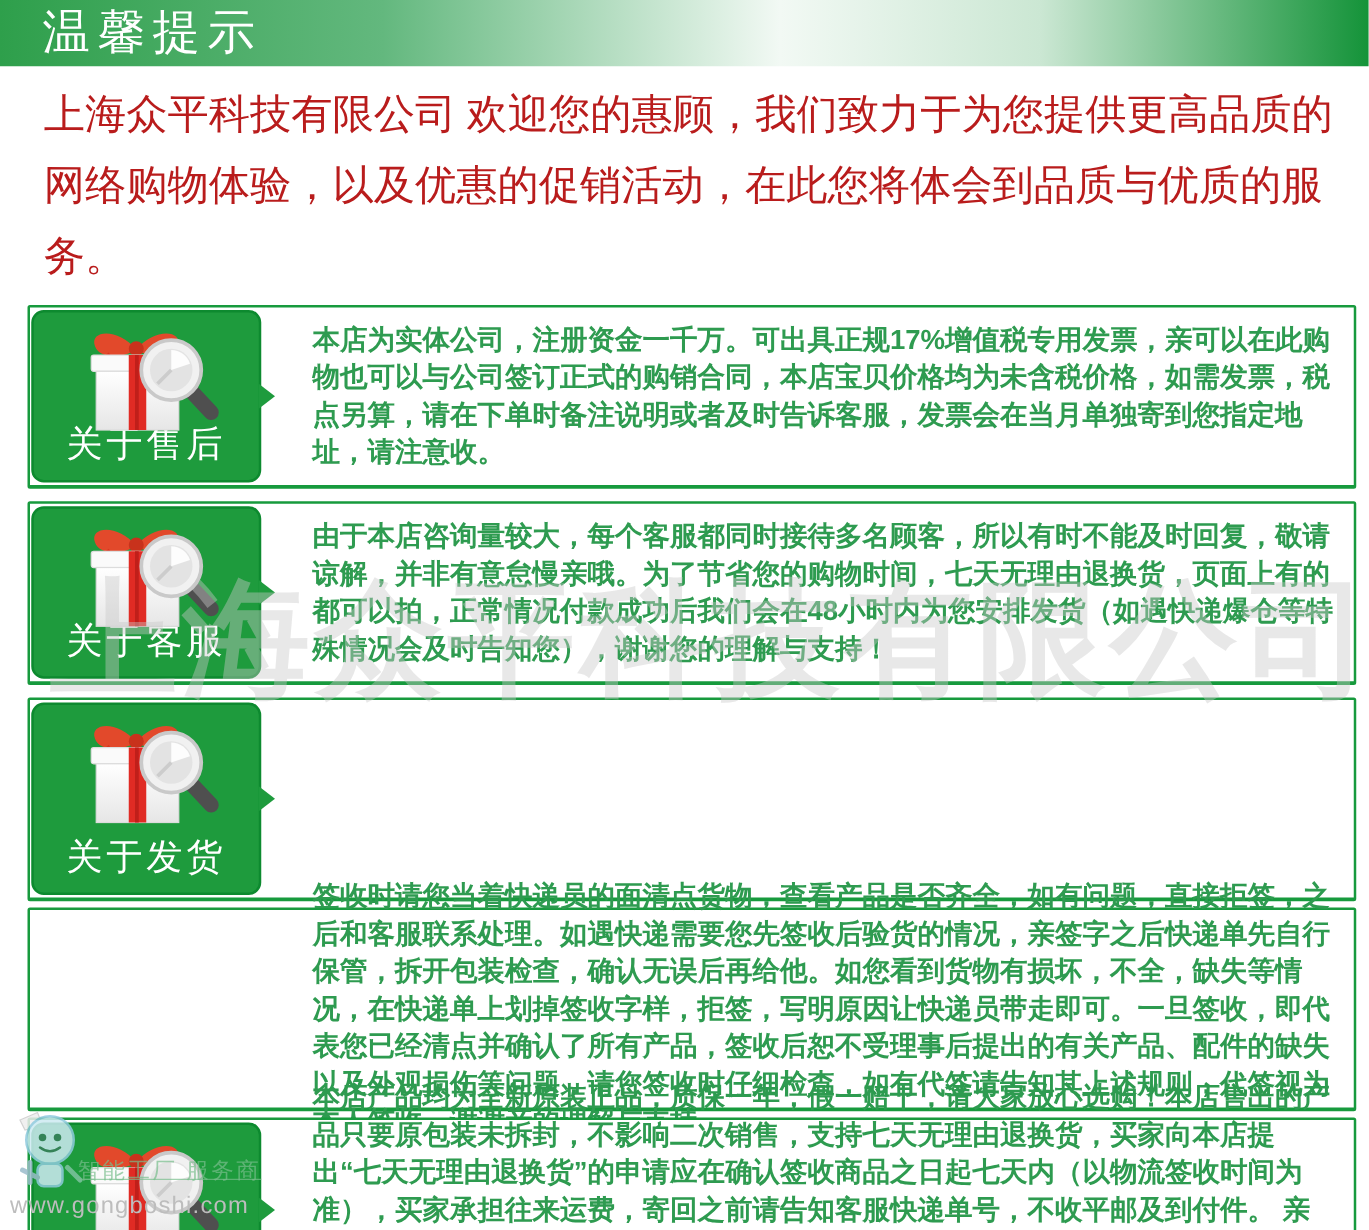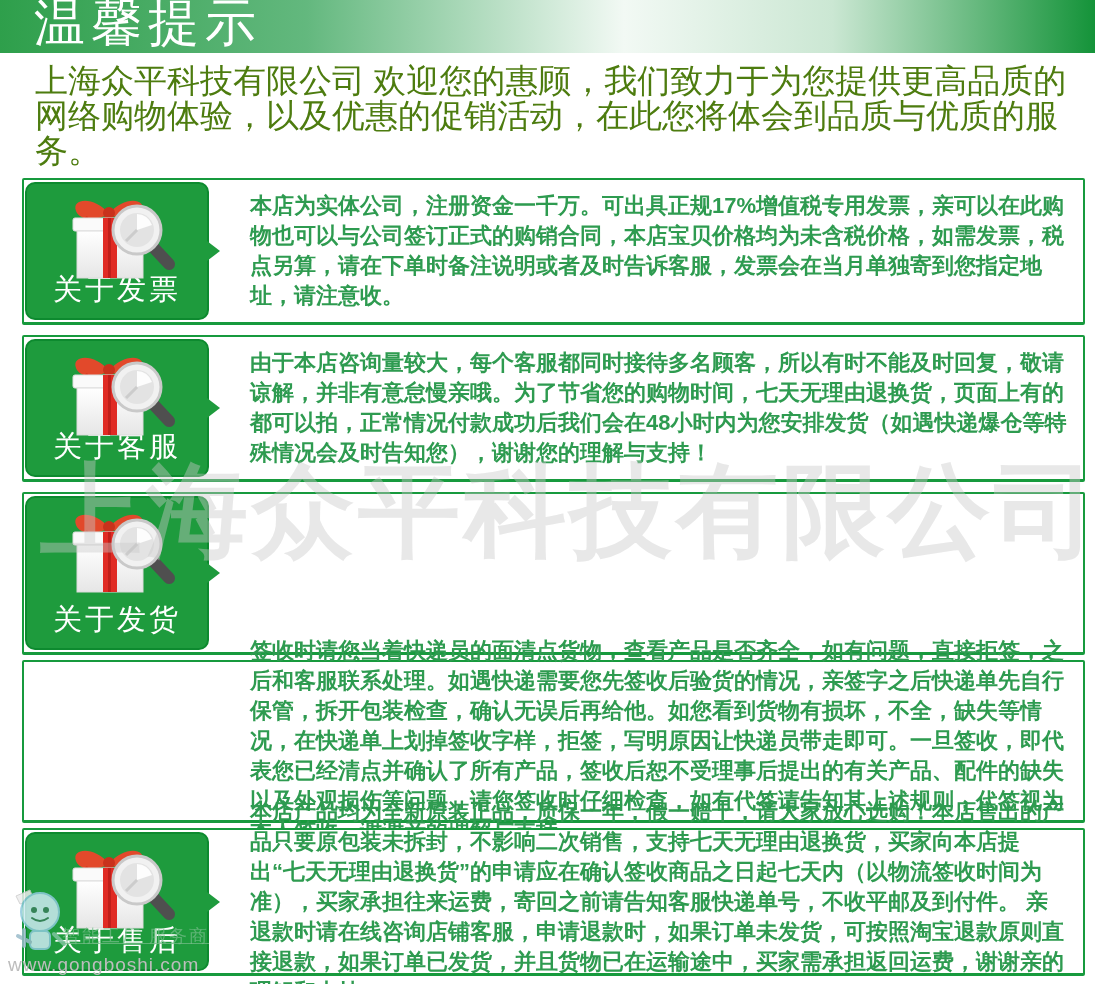--- a/index.html
+++ b/index.html
@@ -6,27 +6,27 @@
   body{
     width:1095px;height:984px;position:relative;overflow:hidden;
     background:#ffffff;font-family:"Liberation Sans",sans-serif;
   }
   
   .header{
     height:53px;
     background:linear-gradient(90deg,#2e9f4b 0%,#63b87e 28%,#f2f9f4 57%,#cbe7d3 76%,#149339 100%);
   }
   .header-title{
-    color:#ffffff;font-size:51px;line-height:53px;padding-left:34px;
-    font-family:Liberation Mono, monospace;letter-spacing:6px;
+    color:#ffffff;font-size:38px;line-height:53px;padding-left:34px;
+    font-family:Liberation Sans, sans-serif;letter-spacing:6px;
   }
   
   .intro{
     margin:11px 0 0 35px;width:1042px;
-    color:#4d7c0f;font-size:33px;line-height:35px;
+    color:#b91c1c;font-size:33px;line-height:57px;
     font-family:"Liberation Serif",serif;
   }
   
   .rows{margin:9px 10px 0 22px;}
   .row{
     position:relative;background:#ffffff;box-sizing:border-box;
     border:2px solid #179a3d;border-bottom-width:3px;border-radius:2px;
   }
   .h147{height:147px;margin-bottom:10px;}
   .h163{height:163px;margin-bottom:5px;}
@@ -103,21 +103,21 @@
 
 <div class="intro">上海众平科技有限公司 欢迎您的惠顾，我们致力于为您提供更高品质的网络购物体验，以及优惠的促销活动，在此您将体会到品质与优质的服务。</div>
 
 <div class="rows">
 
   <div class="row h147">
     <div class="badge">
       <svg class="gift" viewBox="0 0 120 96">
           <use xlink:href="#gift-def" href="#gift-def"></use>
         </svg>
-      <div class="badge-label">关于发票</div>
+      <div class="badge-label">关于售后</div>
       <div class="tail"></div>
     </div>
     <div class="row-text">本店为实体公司，注册资金一千万。可出具正规17%增值税专用发票，亲可以在此购物也可以与公司签订正式的购销合同，本店宝贝价格均为未含税价格，如需发票，税点另算，请在下单时备注说明或者及时告诉客服，发票会在当月单独寄到您指定地址，请注意收。</div>
   </div>
 
   <div class="row h147">
     <div class="badge">
       <svg class="gift" viewBox="0 0 120 96">
           <use xlink:href="#gift-def" href="#gift-def"></use>
         </svg>

